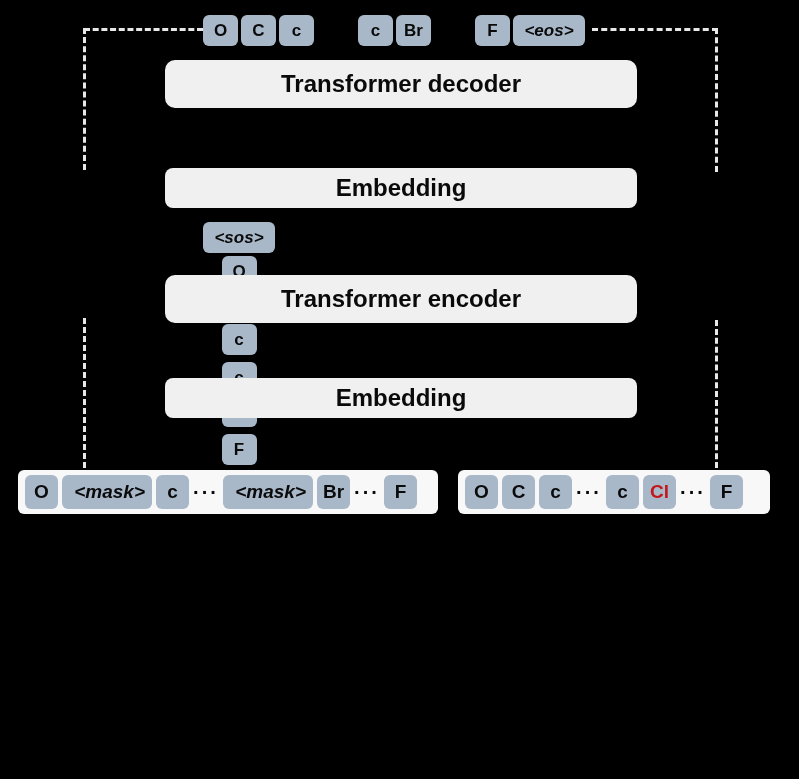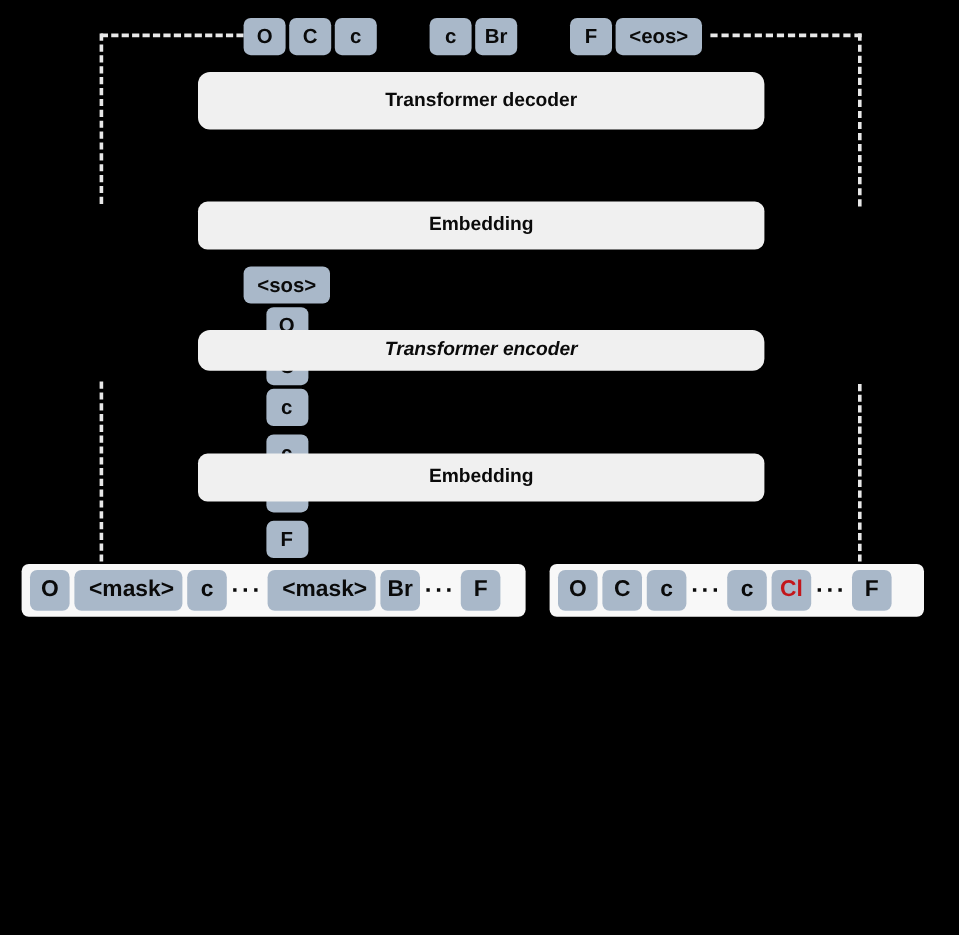--- a/index.html
+++ b/index.html
@@ -7,29 +7,29 @@
     --container_fill:#f8f8f8; --text:#0a0a0a; --highlight:#c3161b; --dash:#e8e8e8;
   }
   html,body { margin:0; padding:0; background:var(--background); }
   .canvas {
     position:relative; width:799px; height:779px; background:var(--background);
     font-family:"Liberation Sans", sans-serif; overflow:hidden;
   }
   .panel {
     position:absolute; left:165px; width:472px; background:var(--panel_fill);
     border-radius:10px; display:flex; align-items:center; justify-content:center;
-    color:var(--text); font-weight:700; font-size:16px;
+    color:var(--text); font-weight:700; font-size:24px;
   }
   .token-row { position:absolute; display:flex; gap:3px; align-items:center; }
   .token {
     background:var(--token_fill); color:var(--text); font-weight:700; font-size:17px;
     height:31px; line-height:31px; min-width:35px; text-align:center;
     border-radius:6px; padding:0 4px; box-sizing:border-box; white-space:nowrap;
   }
-  .token.wide { min-width:72px; padding:0 7px; }
+  .token.wide { min-width:72px; padding:0 7px;font-style:italic; }
   .spacer { display:inline-block; width:38px; height:1px; }
   .ellipsis {
     color:var(--text); font-weight:700; font-size:20px; width:26px; text-align:center;
     letter-spacing:2px; line-height:34px;
   }
   .bottom-container {
     position:absolute; top:470px; height:44px; background:var(--container_fill);
     border-radius:6px; display:flex; align-items:center; gap:4px;
     padding:0 7px; box-sizing:border-box;
   }
@@ -76,21 +76,21 @@
       <span class="token">O</span>
       <span class="token">C</span>
       <span class="token">c</span>
       <span class="spacer"></span>
       <span class="token">c</span>
       <span class="token">Br</span>
       <span class="spacer"></span>
       <span class="token">F</span>
     </div>
 
-  <div class="panel" style="top:275px; height:34px;font-style:italic;">
+  <div class="panel" style="top:275px; height:48px;">
     <span>Transformer encoder</span>
   </div>
 
   <div class="panel" style="top:378px; height:40px; border-radius:8px;">
     <span>Embedding</span>
   </div>
 
   <div class="bottom-container" style="left:18px; width:420px;">
       <span class="token">O</span>
       <span class="token wide">&lt;mask&gt;</span>

